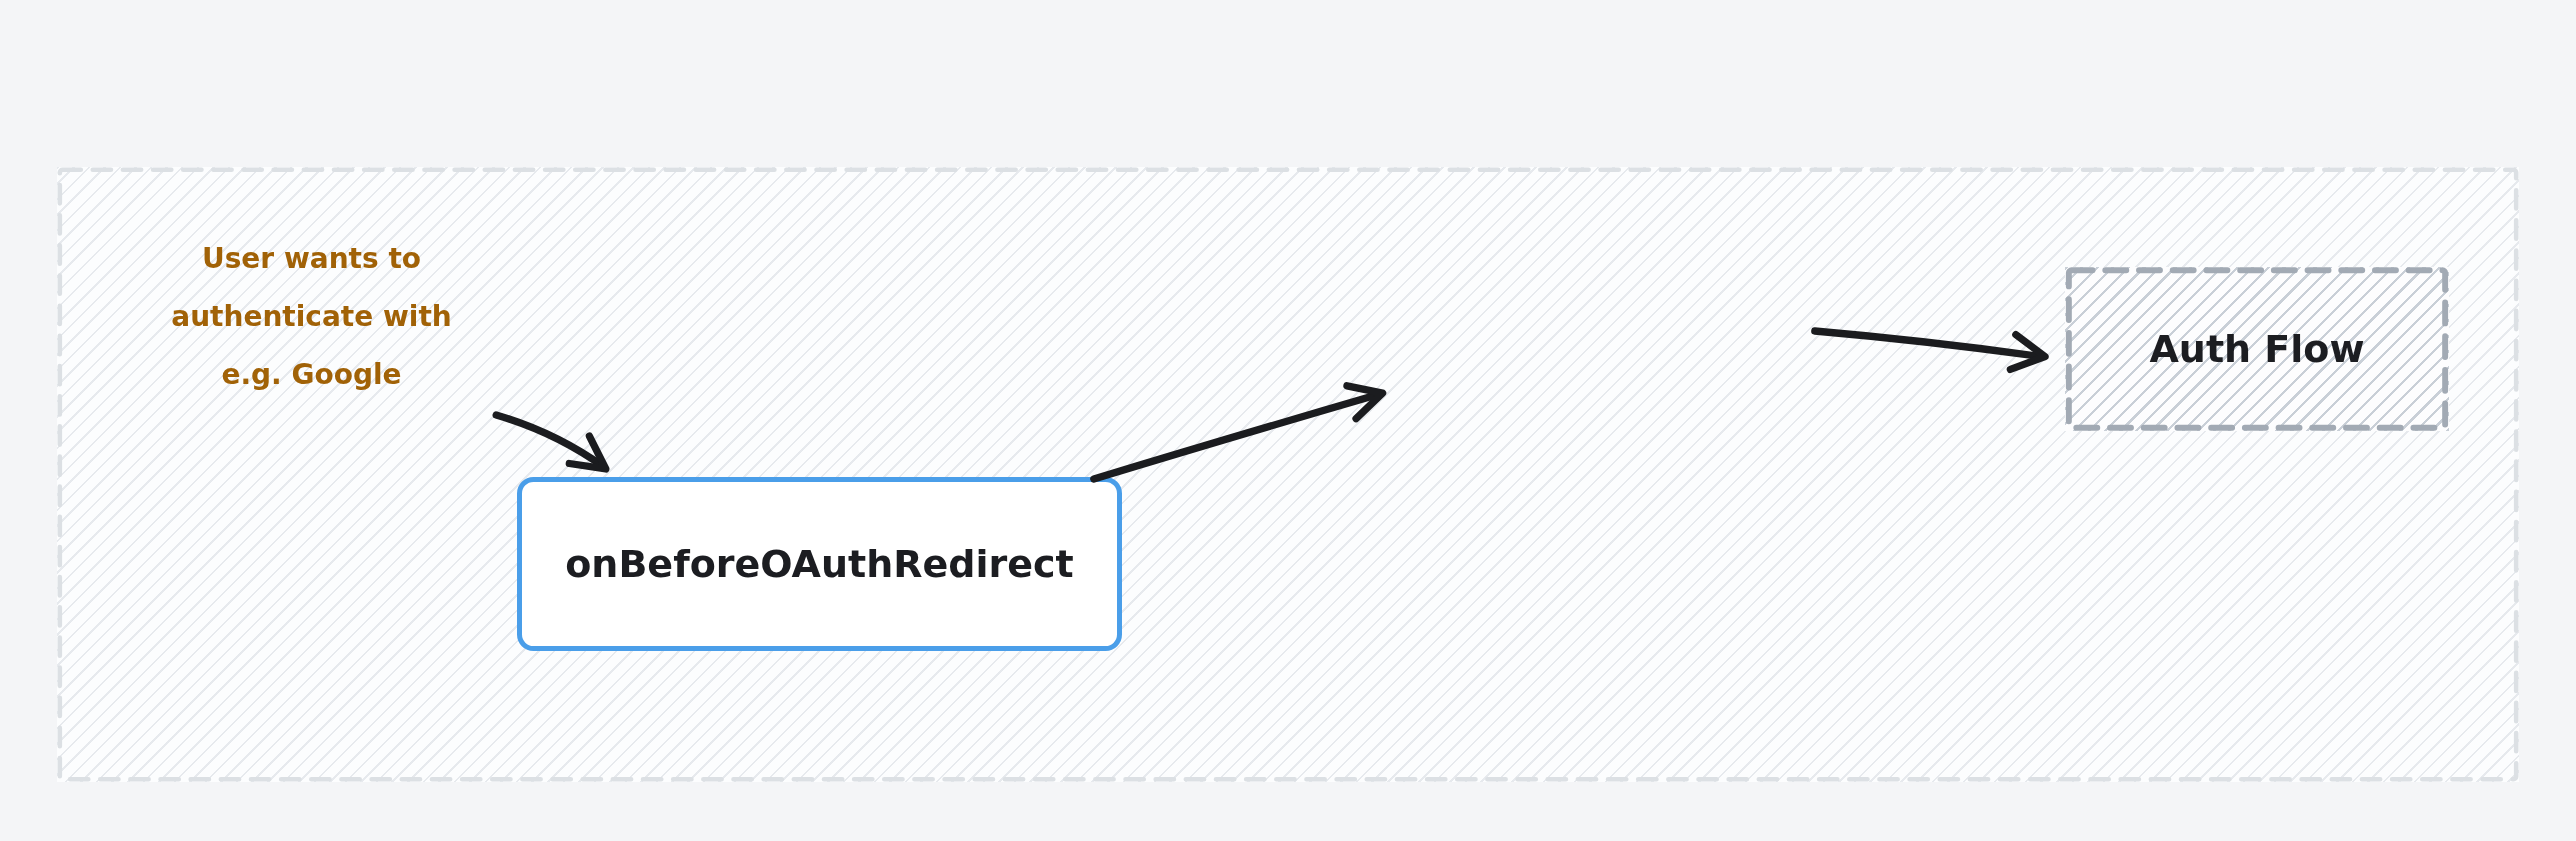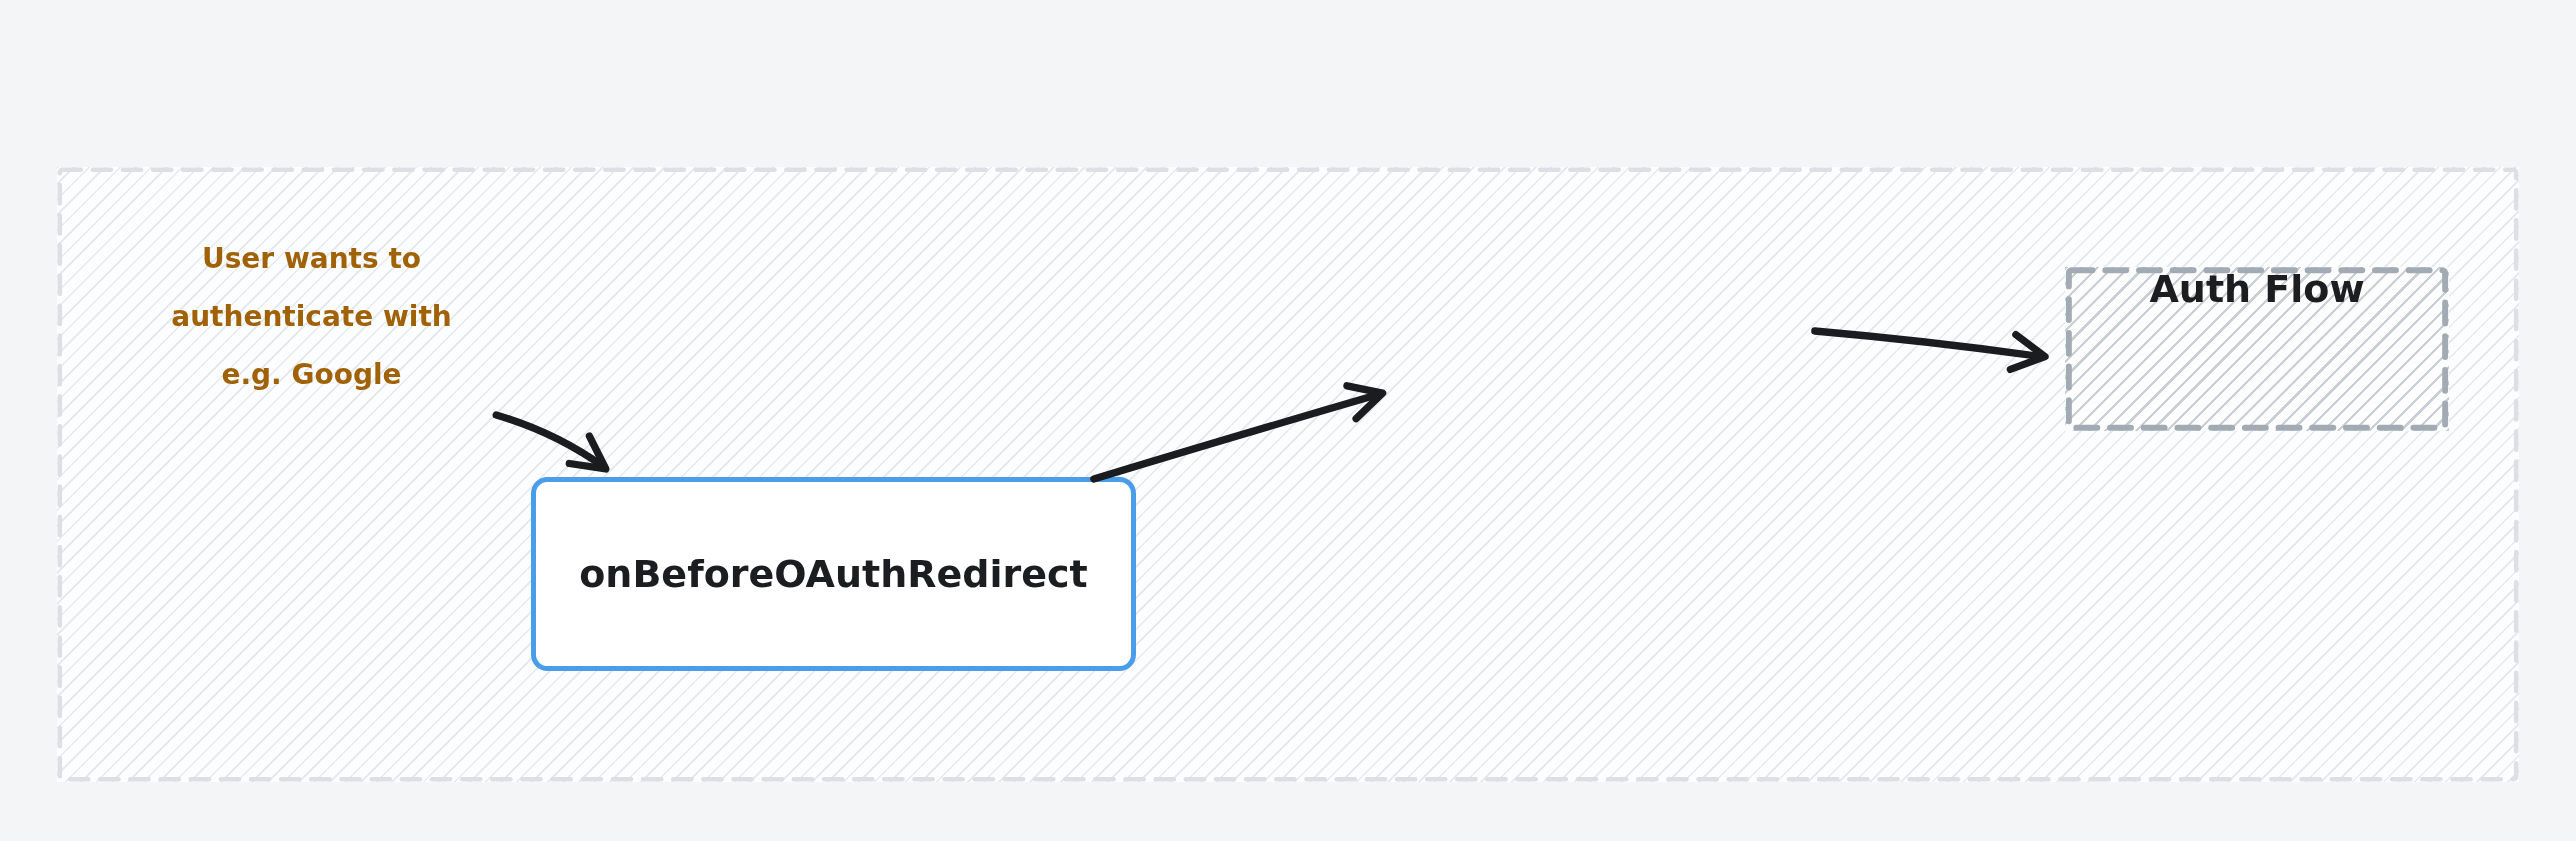--- a/index.html
+++ b/index.html
@@ -57,24 +57,24 @@
     line-height: 58px;
     font-weight: 700;
     text-align: center;
     white-space: pre-line;
     color: #a16207;
   }
   .note-1 { left: 74px;   top: 230px; width: 475px; }
   .note-2 { left: 1359px; top: 230px; width: 503px; }
   .node-solid {
     position: absolute;
-    left: 531px;
+    left: 517px;
     top: 477px;
     width: 605px;
-    height: 194px;
+    height: 174px;
     background: #ffffff;
     border: 5.5px solid #4a9ee9;
     border-radius: 16.4px;
     box-sizing: border-box;
     display: flex;
     align-items: center;
     justify-content: center;
   }
   .node-dashed {
     position: absolute;
@@ -85,21 +85,21 @@
     box-sizing: border-box;
     background-color: #fdfdfe;
     background-image: repeating-linear-gradient(
       135deg,
       rgba(138, 152, 168, 0.45) 0px,
       rgba(138, 152, 168, 0.45) 2.3px,
       transparent 2.3px,
       transparent 11px
     );
     display: flex;
-    align-items: flex-start;
+    align-items: center;
     justify-content: center;
   }
   .node-label {
     font-size: 38px;
     font-weight: 700;
     color: #1c1d21;
     white-space: nowrap;
   }
   .arrows-overlay {
     position: absolute;

